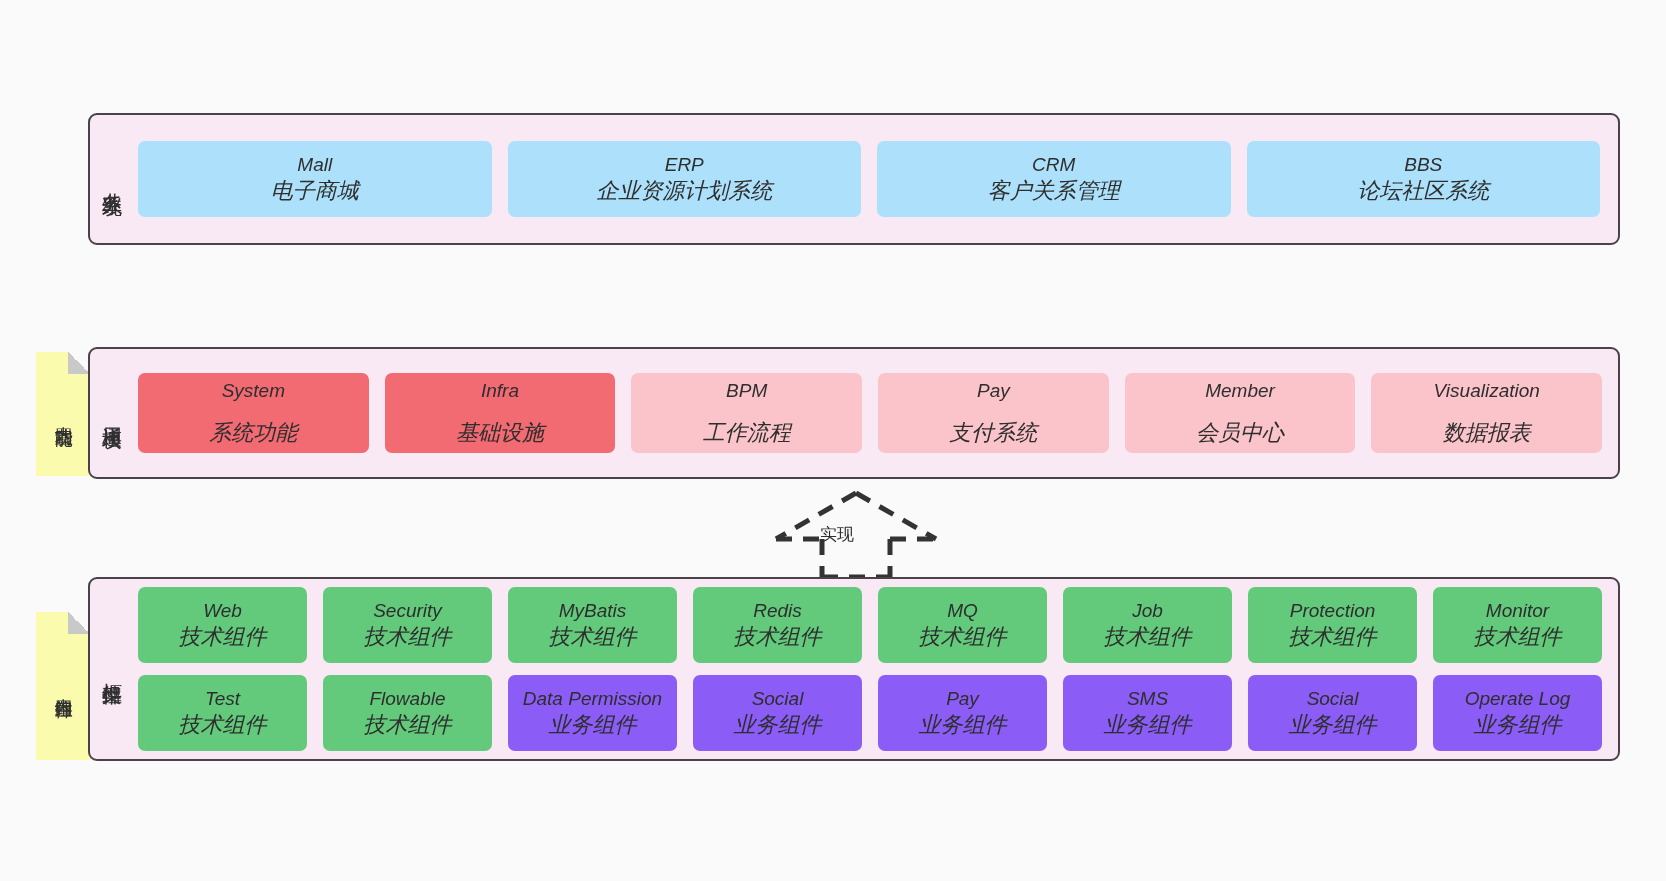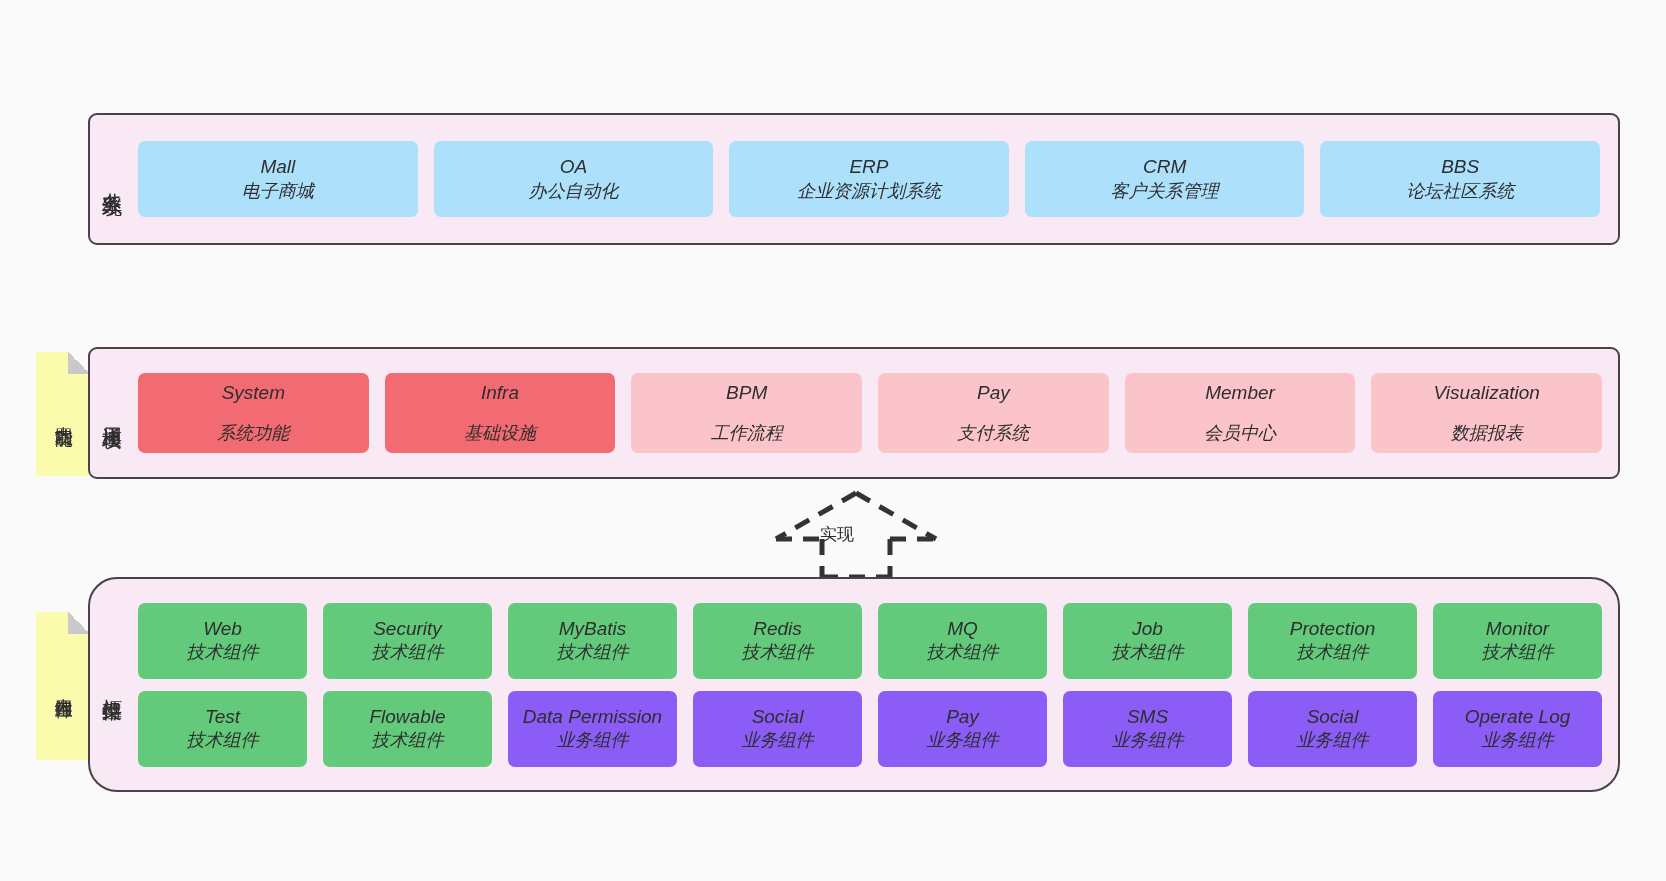--- a/index.html
+++ b/index.html
@@ -66,33 +66,33 @@
     display: flex;
     flex-direction: column;
     align-items: center;
     justify-content: center;
     text-align: center;
     line-height: 1.28;
     box-sizing: border-box;
     padding: 4px 6px;
   }
   .cell .t1 { font-size: 19px; color: #2e2e2e; }
-  .cell .t2 { font-size: 18px; color: #2e2e2e; }
+  .cell .t2 { font-size: 22px; color: #2e2e2e; }
 
   
   .c-blue        { background: #ace0fb; }
   .c-red         { background: #f26a72; }
   .c-pink        { background: #fbc4ca; }
   .c-green       { background: #63ca7c; }
   .c-greenlight  { background: #8b5cf6; }
 
   
   #layer-business { left: 88px;  top: 113px; width: 1532px; height: 132px; }
   #layer-common   { left: 88px;  top: 347px; width: 1532px; height: 132px; }
-  #layer-frame    { left: 88px;  top: 577px; width: 1532px; height: 215px; border-radius: 29px; }
+  #layer-frame    { left: 88px;  top: 577px; width: 1532px; height: 184px; }
 
   #layer-business .layer-body { padding-right: 18px; }
   #layer-business .cell { height: 76px; }
   #layer-common   .cell { height: 80px; gap: 16px; }
   #layer-frame    .cell { height: 76px; }
   #layer-frame    .layer-body { gap: 12px; }
 
   
   .sticky {
     position: absolute;
@@ -146,24 +146,20 @@
 
 <div class="canvas">
 
   <div class="layer" id="layer-business">
     <div class="layer-title">业务系统</div>
     <div class="layer-body">
       <div class="row">
         <div class="cell c-blue">
           <span class="t1">Mall</span>
           <span class="t2">电子商城</span>
-        </div>
-        <div class="cell c-blue">
-          <span class="t1">OA</span>
-          <span class="t2">办公自动化</span>
         </div>
         <div class="cell c-blue">
           <span class="t1">ERP</span>
           <span class="t2">企业资源计划系统</span>
         </div>
         <div class="cell c-blue">
           <span class="t1">CRM</span>
           <span class="t2">客户关系管理</span>
         </div>
         <div class="cell c-blue">

